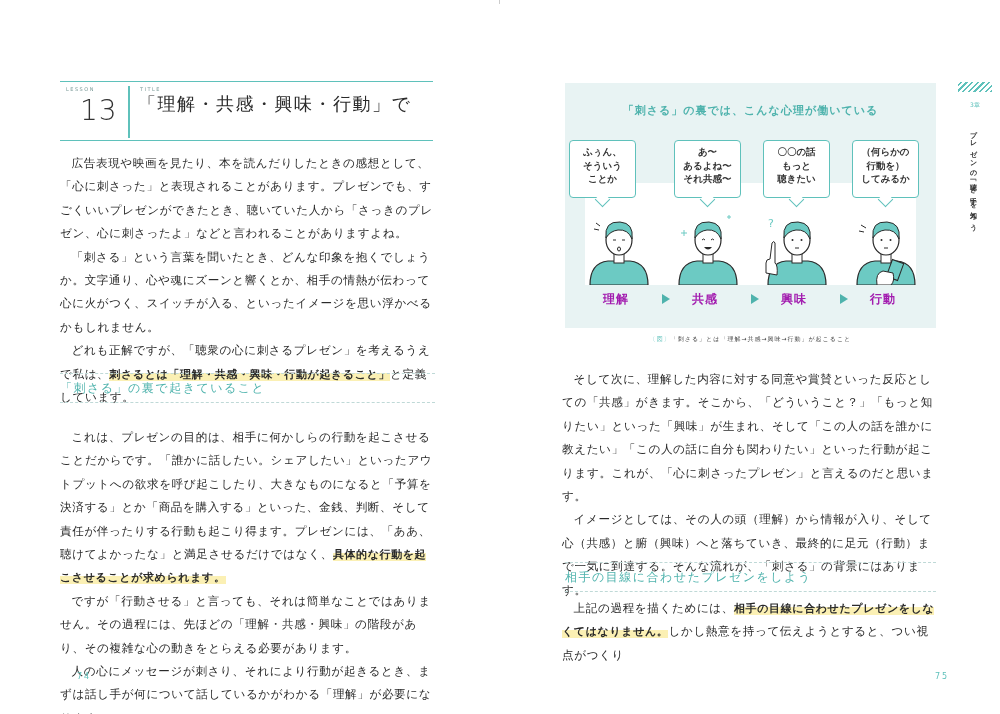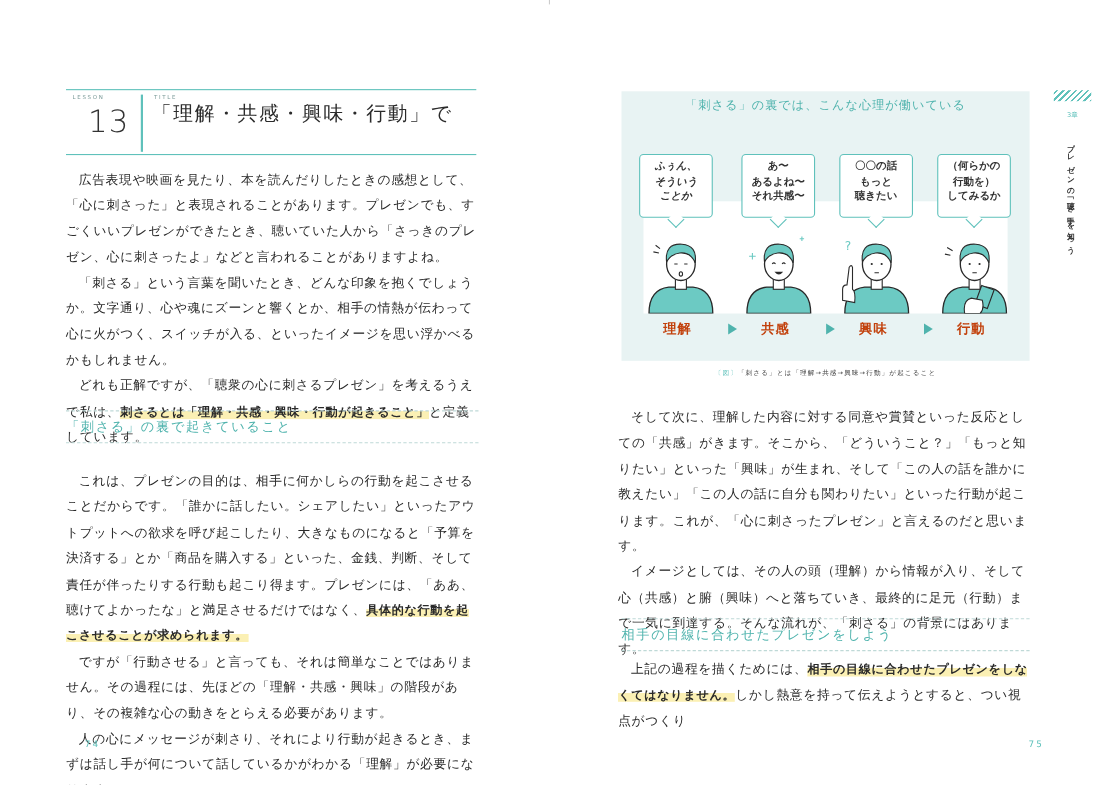--- a/index.html
+++ b/index.html
@@ -26,28 +26,28 @@
 
   
   .section-heading { position: absolute; height: 30px; border-top: 1px dashed #bfd9d7; border-bottom: 1px dashed #bfd9d7; }
   .section-heading span { display: block; font-family: "DejaVu Sans", sans-serif; font-size: 12px; color: #4fb3ad; letter-spacing: 1.5px; line-height: 28px; }
 
   
   .page-num { position: absolute; top: 672px; font-family: "DejaVu Sans", sans-serif; font-size: 8px; letter-spacing: 2px; color: #5fc1bb; padding-left: 13px; }
 
   
   .figure { position: absolute; left: 65px; top: 83px; width: 371px; height: 245px; background: #e8f3f3; }
-  .figure-title { position: absolute; left: 0; width: 100%; top: 5px; text-align: center; font-family: "DejaVu Sans", sans-serif; font-weight: normal; font-size: 11px; letter-spacing: 1px; color: #4fb3ad; }
+  .figure-title { position: absolute; left: 0; width: 100%; top: 20px; text-align: center; font-family: "DejaVu Sans", sans-serif; font-weight: bold; font-size: 11px; letter-spacing: 1px; color: #4fb3ad; }
   .figure-inner { position: absolute; left: 20px; top: 100px; width: 331px; height: 102px; background: #ffffff; }
   .bubble { position: absolute; top: 57px; width: 67px; height: 58px; background: #fff; border: 1.3px solid #5fc1bb; border-radius: 4px;
     font-family: "DejaVu Sans", sans-serif; font-weight: bold; font-size: 9.5px; line-height: 13.5px; text-align: center; color: #333; padding-top: 4px; white-space: pre-line; }
   .bubble::after { content: ""; position: absolute; left: 27px; bottom: -8px; width: 10px; height: 10px; background: #fff;
     border-right: 1.3px solid #5fc1bb; border-bottom: 1.3px solid #5fc1bb; transform: rotate(45deg); }
   .person { position: absolute; top: 130px; width: 70px; height: 72px; }
-  .stage-label { position: absolute; top: 208px; font-family: "DejaVu Sans", sans-serif; font-weight: bold; font-size: 12px; letter-spacing: 1px; color: #c2410c; }
+  .stage-label { position: absolute; top: 208px; font-family: "DejaVu Sans", sans-serif; font-weight: bold; font-size: 12px; letter-spacing: 1px; color: #a21caf; }
   .arrow { position: absolute; top: 211px; width: 0; height: 0; border-top: 5px solid transparent; border-bottom: 5px solid transparent; border-left: 8px solid #4fb3ad; }
   .figure-caption { position: absolute; left: 65px; top: 335px; width: 371px; text-align: center; font-family: "DejaVu Sans", sans-serif; font-size: 6px; letter-spacing: 1px; color: #444; }
   .figure-caption .cap-tag { color: #5fc1bb; }
 
   
   .side-stripes { position: absolute; left: 458px; top: 82px; width: 34px; height: 10px;
     background: repeating-linear-gradient(-45deg, #5fc1bb 0 1.5px, transparent 1.5px 4px); }
   .chapter-no { position: absolute; left: 466px; top: 101px; width: 18px; text-align: center; font-family: "DejaVu Sans", sans-serif; font-size: 6px; color: #5fc1bb; line-height: 8px; }
   .side-title { position: absolute; left: 468px; top: 125px; writing-mode: vertical-rl; font-family: "DejaVu Sans", sans-serif; font-size: 7px; letter-spacing: 2.3px; color: #333; font-weight: bold; }
 
@@ -88,21 +88,21 @@
 
   <div class="page-num" style="left:64px;">74</div>
 </div>
 
 <div class="page page-right">
 
   <div class="figure">
     <div class="figure-title">「刺さる」の裏では、こんな心理が働いている</div>
     <div class="figure-inner"></div>
 
-    <div class="bubble" style="left:16px;font-style:italic;">ふぅん、
+    <div class="bubble" style="left:4px;">ふぅん、
 そういう
 ことか</div>
     <div class="bubble" style="left:109px;">あ〜
 あるよね〜
 それ共感〜</div>
     <div class="bubble" style="left:198px;">〇〇の話
 もっと
 聴きたい</div>
     <div class="bubble" style="left:287px;">（何らかの
 行動を）

